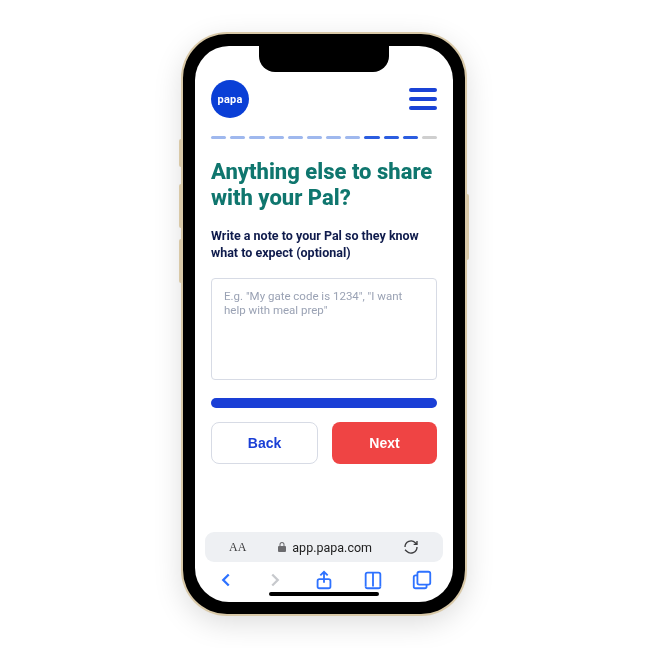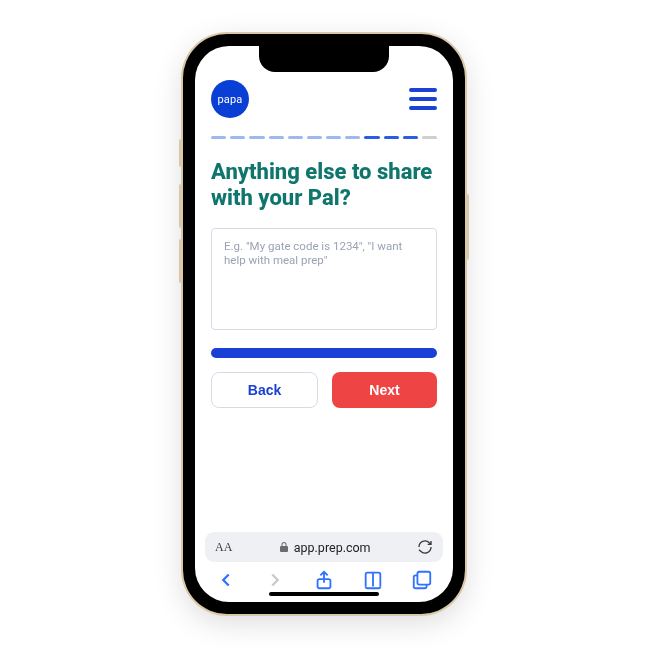--- a/index.html
+++ b/index.html
@@ -44,21 +44,21 @@
     padding: 34px 16px 0 16px;
     display: flex; flex-direction: column;
   }
   .topbar {
     display: flex; align-items: center; justify-content: space-between;
     height: 38px;
   }
   .logo {
     width: 38px; height: 38px; border-radius: 50%;
     background: #0a3fd6;
-    color: #fff; font-size: 11px; font-weight: 400;
+    color: #fff; font-size: 11px; font-weight: 700;
     display: flex; align-items: center; justify-content: center;
     letter-spacing: 0.2px;
   }
   .hamburger {
     width: 28px; height: 22px; display: flex; flex-direction: column; justify-content: space-between;
     cursor: pointer;
   }
   .hamburger span {
     height: 4px; width: 100%; background: #1a43d6; border-radius: 3px;
   }
@@ -100,36 +100,36 @@
     margin-top: 18px;
     height: 10px; width: 100%;
     background: #1a3fd6;
     border-radius: 6px;
   }
   .nav-row {
     margin-top: 14px;
     display: flex; gap: 14px;
   }
   .btn {
-    flex: 1; height: 36px; border-radius: 8px;
+    flex: 1; height: 42px; border-radius: 8px;
     font-size: 14px; font-weight: 700;
     display: flex; align-items: center; justify-content: center;
     cursor: pointer;
   }
   .btn-back {
     background: #fff; border: 1.5px solid #d7dbe5; color: #1a3fd6;
   }
   .btn-next {
     background: #ef4444; color: #fff; border: none;
   }
   .addrbar {
     margin: 10px 10px 0 10px;
     height: 30px; background: #eef0f3; border-radius: 9px;
     display: flex; align-items: center; justify-content: space-between;
-    padding: 0 10px;
+    padding: 0 24px;
     font-size: 12px; color: #3a3a3c;
   }
   .addrbar .aa { font-family: ui-serif, Georgia, serif; font-size: 12px; }
   .addrbar .url { display:flex; align-items:center; gap:5px; font-size: 12.5px; color:#222;}
   .toolbar {
     height: 40px; display: flex; align-items: center; justify-content: space-around;
     padding: 0 6px 4px 6px;
   }
   .tb-icon { width: 22px; height: 22px; color: #2e72ff; }
   .tb-icon.dim { color: #c7c9cd; }
@@ -168,38 +168,39 @@
           <span class="faded"></span>
         <span class="faded"></span>
           <span class="faded"></span>
         <span></span>
           <span></span>
           <span></span>
         <span class="todo"></span>
       </div>
 
       <h1>Anything else to share with your Pal?</h1>
+      <p class="subtitle">Write a note to your Pal so they know what to expect (optional)</p>
 
       <textarea class="note" placeholder="E.g. &quot;My gate code is 1234&quot;, &quot;I want help with meal prep&quot;" style=""></textarea>
 
       <div class="progressbar"></div>
 
       <div class="nav-row">
         <button class="btn btn-back">Back</button>
         <button class="btn btn-next">Next</button>
       </div>
     </div>
 
     <div class="addrbar">
       <span class="aa">AA</span>
       <span class="url">
         <svg width="10" height="12" viewBox="0 0 10 12" fill="#6b6b6e">
             <path d="M2.5 5V3.5a2.5 2.5 0 015 0V5h.5A1 1 0 019 6v4a1 1 0 01-1 1H2a1 1 0 01-1-1V6a1 1 0 011-1h.5zm1 0h3V3.5a1.5 1.5 0 00-3 0V5z"></path>
           </svg>
-        <span>app.prep.com</span>
+        <span>app.papa.com</span>
       </span>
       <svg class="tb-icon" style="width:16px;height:16px;color:#3a3a3c" viewBox="0 0 24 24" fill="none" stroke="currentColor" stroke-width="2">
           <path d="M3 12a9 9 0 0115.5-6.3L21 8M21 3v5h-5M21 12a9 9 0 01-15.5 6.3L3 16"></path>
         </svg>
     </div>
 
     <div class="toolbar">
       <svg class="tb-icon" viewBox="0 0 24 24" fill="none" stroke="currentColor" stroke-width="2.5">
           <polyline points="15 18 9 12 15 6"></polyline>
         </svg>

